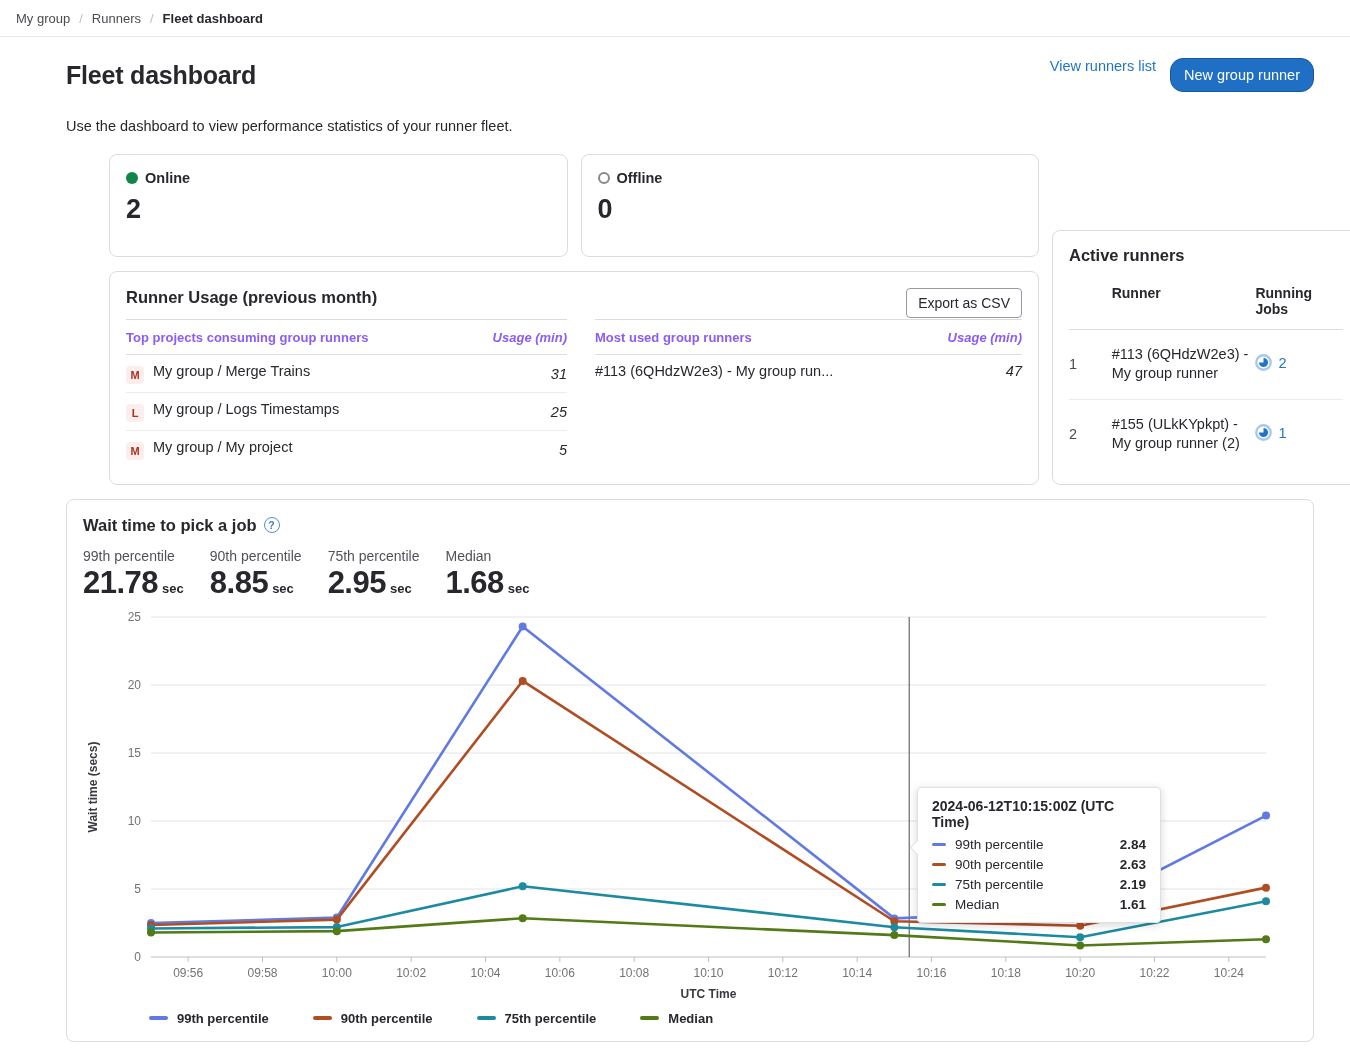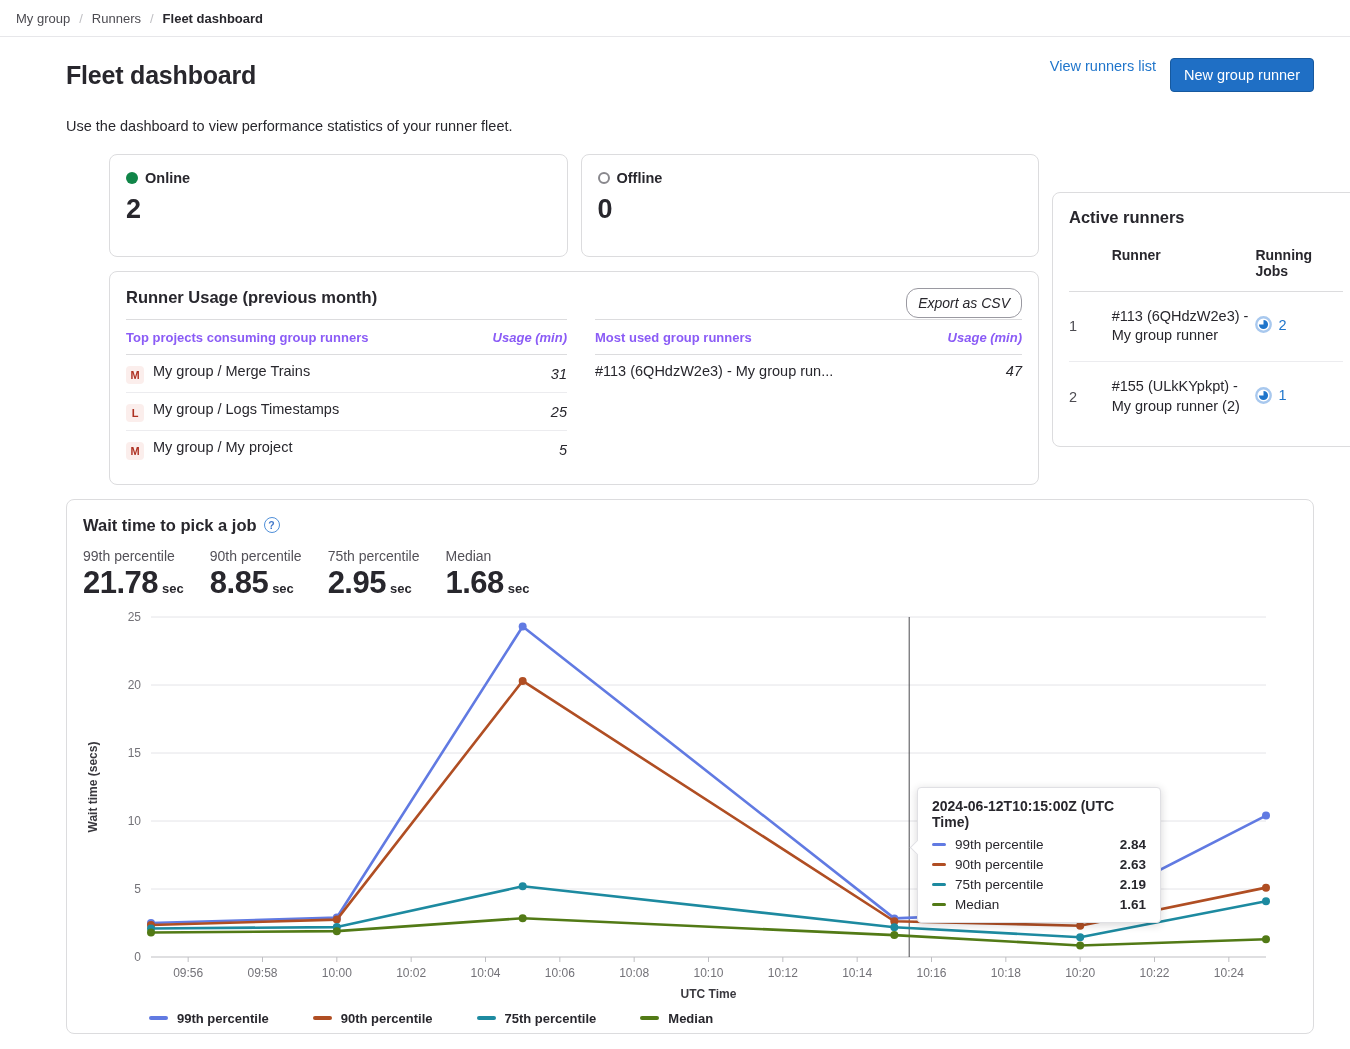--- a/index.html
+++ b/index.html
@@ -16,42 +16,42 @@
   .breadcrumb .sep { color:#bfbfc3; }
   .breadcrumb .current { font-weight:700; color:#28272d; }
 
   .content { margin:0 36px 0 66px; width:1248px; }
 
   .page-header { display:flex; justify-content:space-between; align-items:center; margin-top:21px; }
   h1.page-title { margin:0; font-size:25px; font-weight:700; letter-spacing:-0.2px; }
   .header-actions { display:flex; align-items:flex-start; gap:14px; }
   .link-btn { color:#1f75cb; font-size:14.5px; text-decoration:none; cursor:pointer; }
   .btn-primary { background:#1f6fc5; border:1px solid #16599f; color:#fff; font-size:14.5px;
-    padding:8px 13px; border-radius:4px; cursor:pointer; font-family:inherit; }
+    padding:8px 13px; border-radius:13px; cursor:pointer; font-family:inherit; }
 
   .subtitle { margin-top:26px; font-size:14.5px; color:#28272d; }
 
-  .top-row { display:flex; gap:13px; margin-top:20px; align-items:center;padding-left:43px; }
+  .top-row { display:flex; gap:13px; margin-top:20px; align-items:flex-end;padding-left:43px; }
   .left-col { flex:1 1 auto; display:flex; flex-direction:column; }
   .card { background:#fff; border:1px solid #dcdcde; border-radius:8px; }
 
   
   .status-row { display:flex; gap:13px; }
   .status-card { flex:1 1 0; padding:15px 16px; min-height:103px; }
   .status-label { display:flex; align-items:center; gap:7px; font-weight:700; font-size:14.5px; }
   .dot { width:12px; height:12px; border-radius:50%; display:inline-block; }
   .dot.online { background:#108548; }
   .dot.offline { background:transparent; border:2px solid #89888d; }
   .status-value { font-size:27px; font-weight:700; margin-top:9px; line-height:1.1; }
 
   
   .usage-card { margin-top:14px; padding:16px; position:relative; min-height:211px; flex:1; }
   .card-title { font-size:16.5px; font-weight:700; }
   .export-btn { position:absolute; right:16px; top:16px; background:#fff; border:1px solid #9a99a1;
-    border-radius:12px; padding:6px 11px; font-size:14px; color:#28272d; cursor:pointer; font-family:inherit;font-style:italic; }
+    border-radius:4px; padding:6px 11px; font-size:14px; color:#28272d; cursor:pointer; font-family:inherit; }
   .usage-tables { display:flex; gap:28px; margin-top:12px; }
   .usage-table { border-collapse:collapse; }
   .usage-table.projects { width:441px; }
   .usage-table.runners { flex:1 1 auto; width:427px; align-self:flex-start; }
   .usage-table th { text-align:left; font-size:13px; color:#8b5cf6; font-weight:700;
     padding:10px 0 9px; border-top:1px solid #dcdcde; border-bottom:1px solid #dcdcde; }
   .usage-table th.num, .usage-table td.num { text-align:right;font-style:italic; }
   .usage-table td { padding:8px 0; font-size:14.5px; }
   .usage-table tbody tr + tr td { border-top:1px solid #ececef; }
   .proj-avatar { display:inline-block; width:18px; height:18px; border-radius:4px; background:#fbeeec;
@@ -66,21 +66,21 @@
   .active-table th.jobs-col { width:78px; }
   .active-table th.idx-col { width:38px; }
   .active-table td { padding:15px 0; font-size:14.5px; vertical-align:middle; }
   .active-table tbody tr + tr td { border-top:1px solid #ececef; }
   .runner-idx { color:#4c4b51; font-size:15px; }
   .runner-name { width:128px; line-height:1.35; word-break:break-word; }
   .jobs-cell { white-space:nowrap; }
   .jobs-link { color:#1f75cb; text-decoration:none; cursor:pointer; display:inline-flex; align-items:center; gap:6px; }
 
   
-  .wait-card { margin-top:14px; padding:16px 16px 4px; }
+  .wait-card { margin-top:14px; padding:16px 16px 12px; }
   .wait-title-row { display:flex; align-items:center; gap:7px; }
   .help-icon { width:16px; height:16px; border-radius:50%; border:1.6px solid #4f8fd9; color:#4378c9;
     font-size:10.5px; font-weight:700; display:inline-flex; align-items:center; justify-content:center;
     cursor:pointer; margin-top:-2px; }
   .stats-row { display:flex; gap:26px; margin-top:13px; }
   .stat-label { font-size:14px; color:#535158; }
   .stat-value-line { margin-top:1px; }
   .stat-value { font-size:31px; font-weight:700; letter-spacing:-0.5px; }
   .stat-unit { font-size:13px; font-weight:700; color:#28272d; margin-left:4px; }
 

